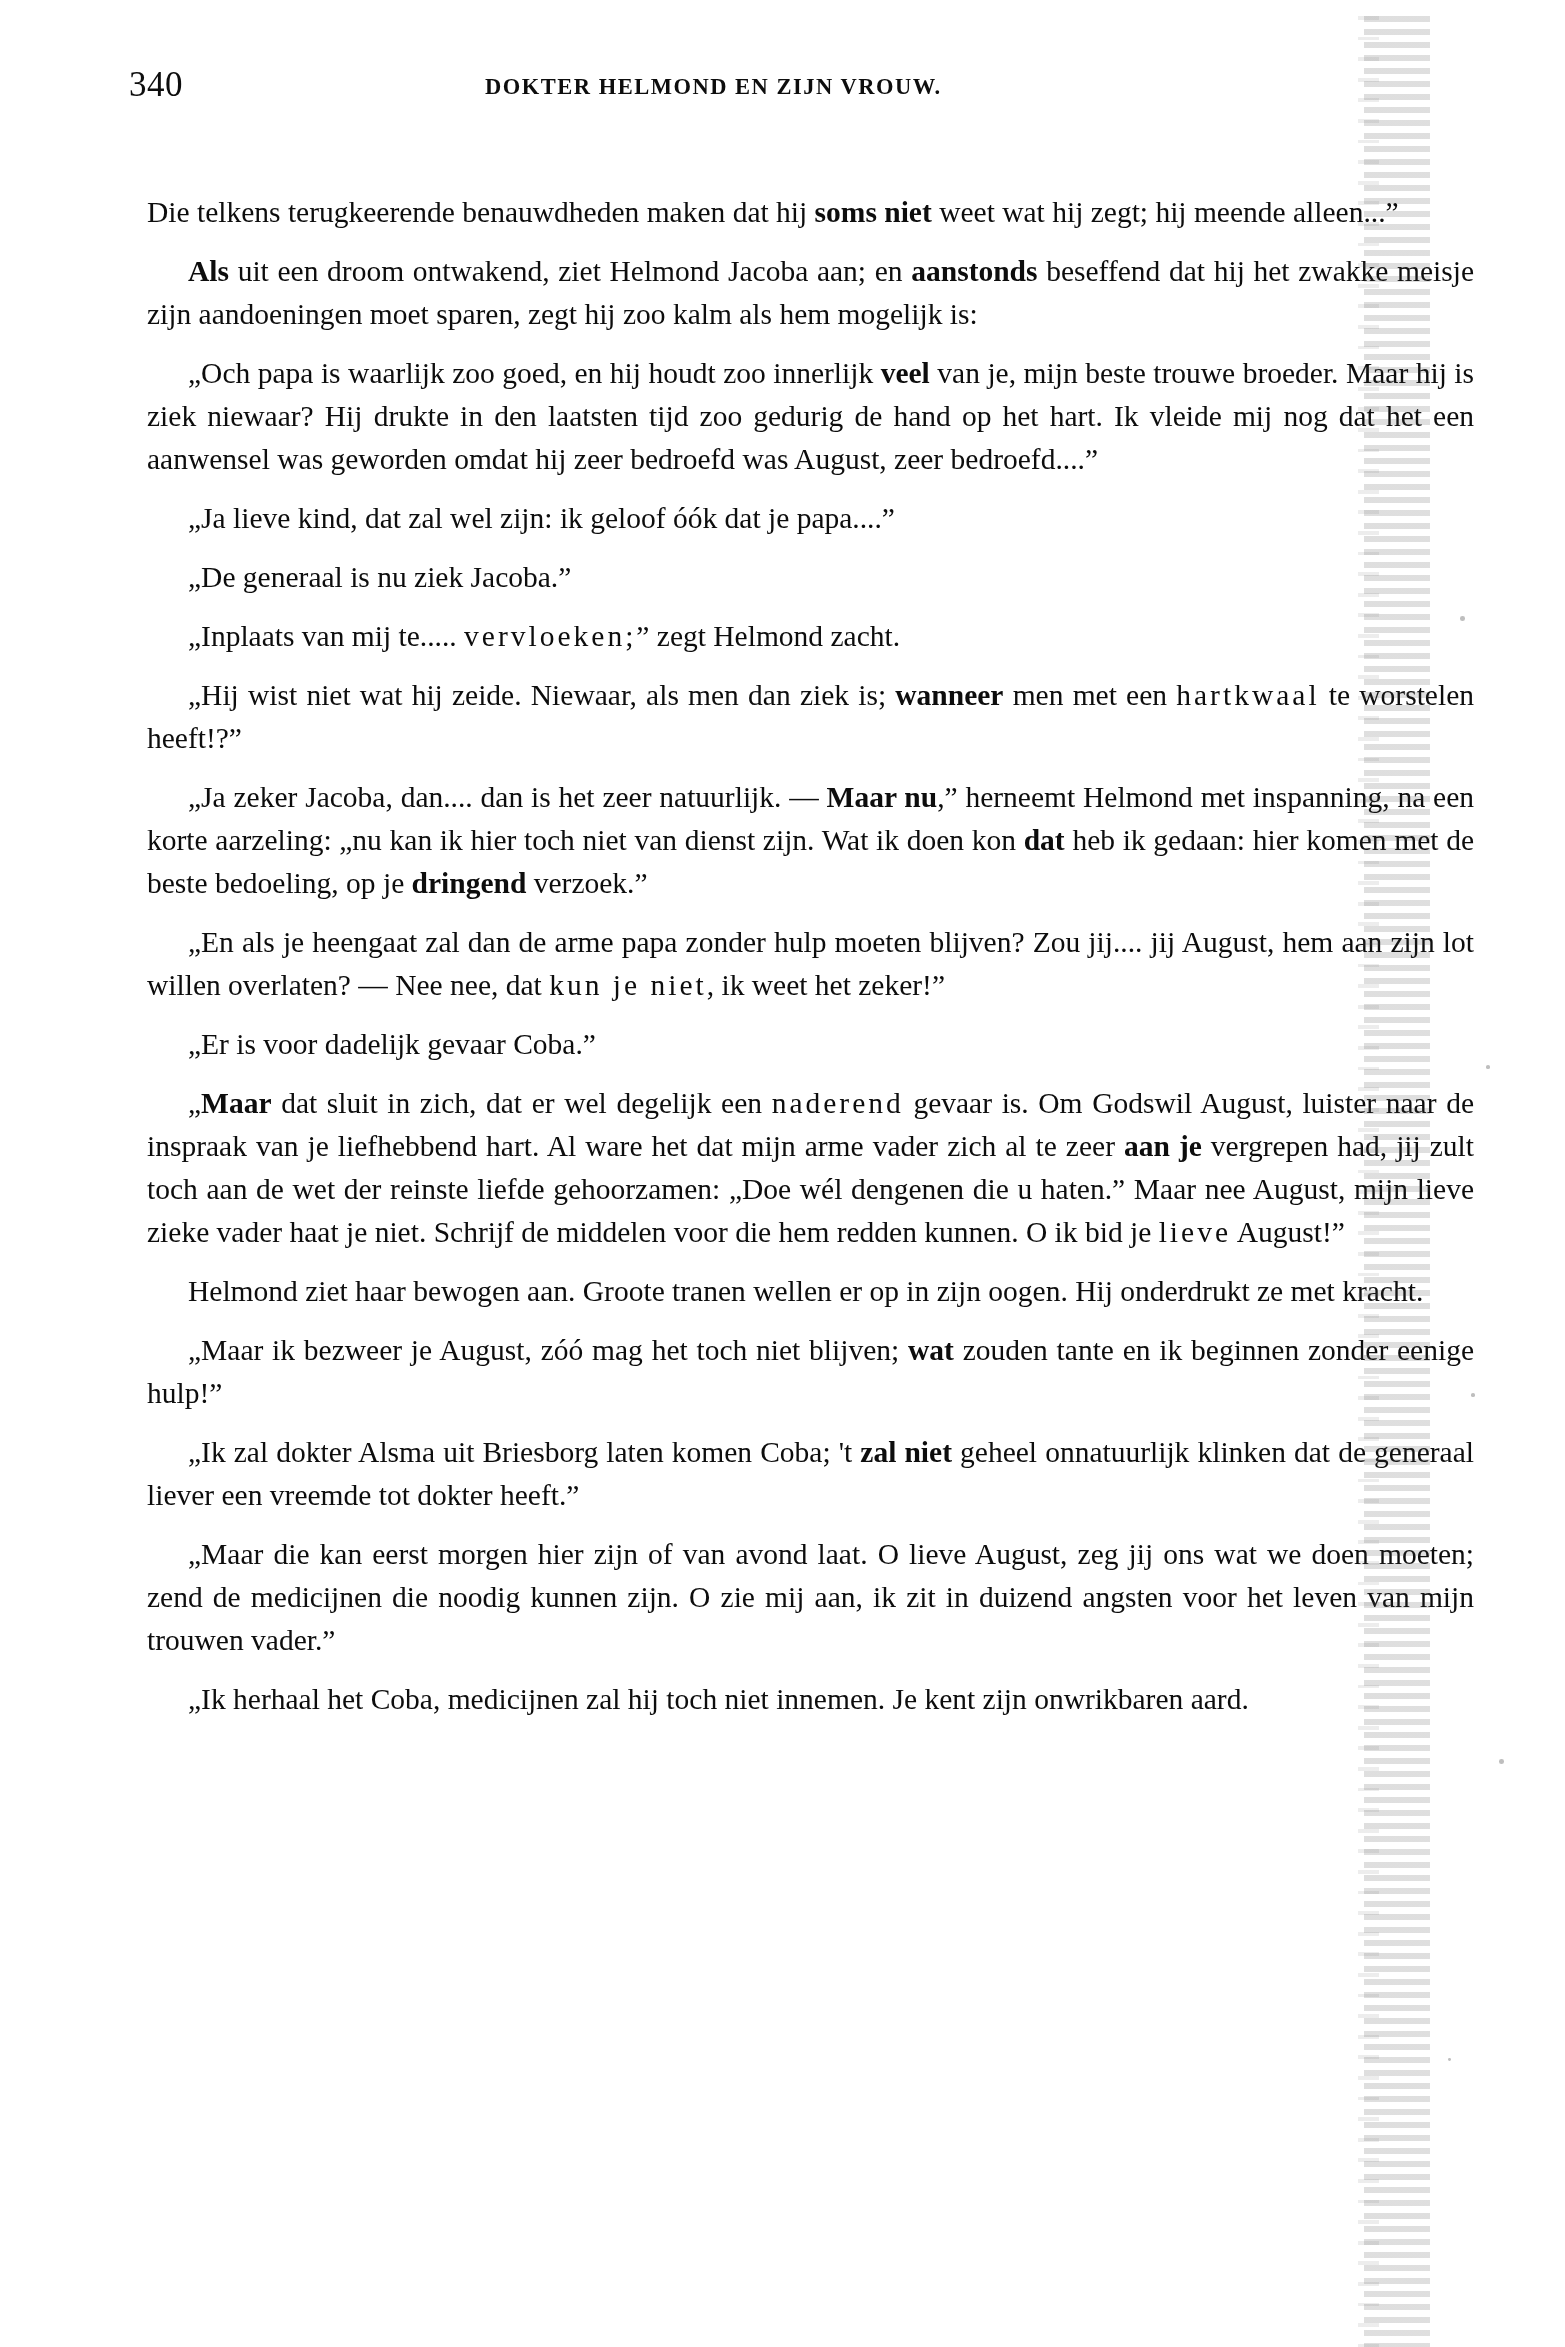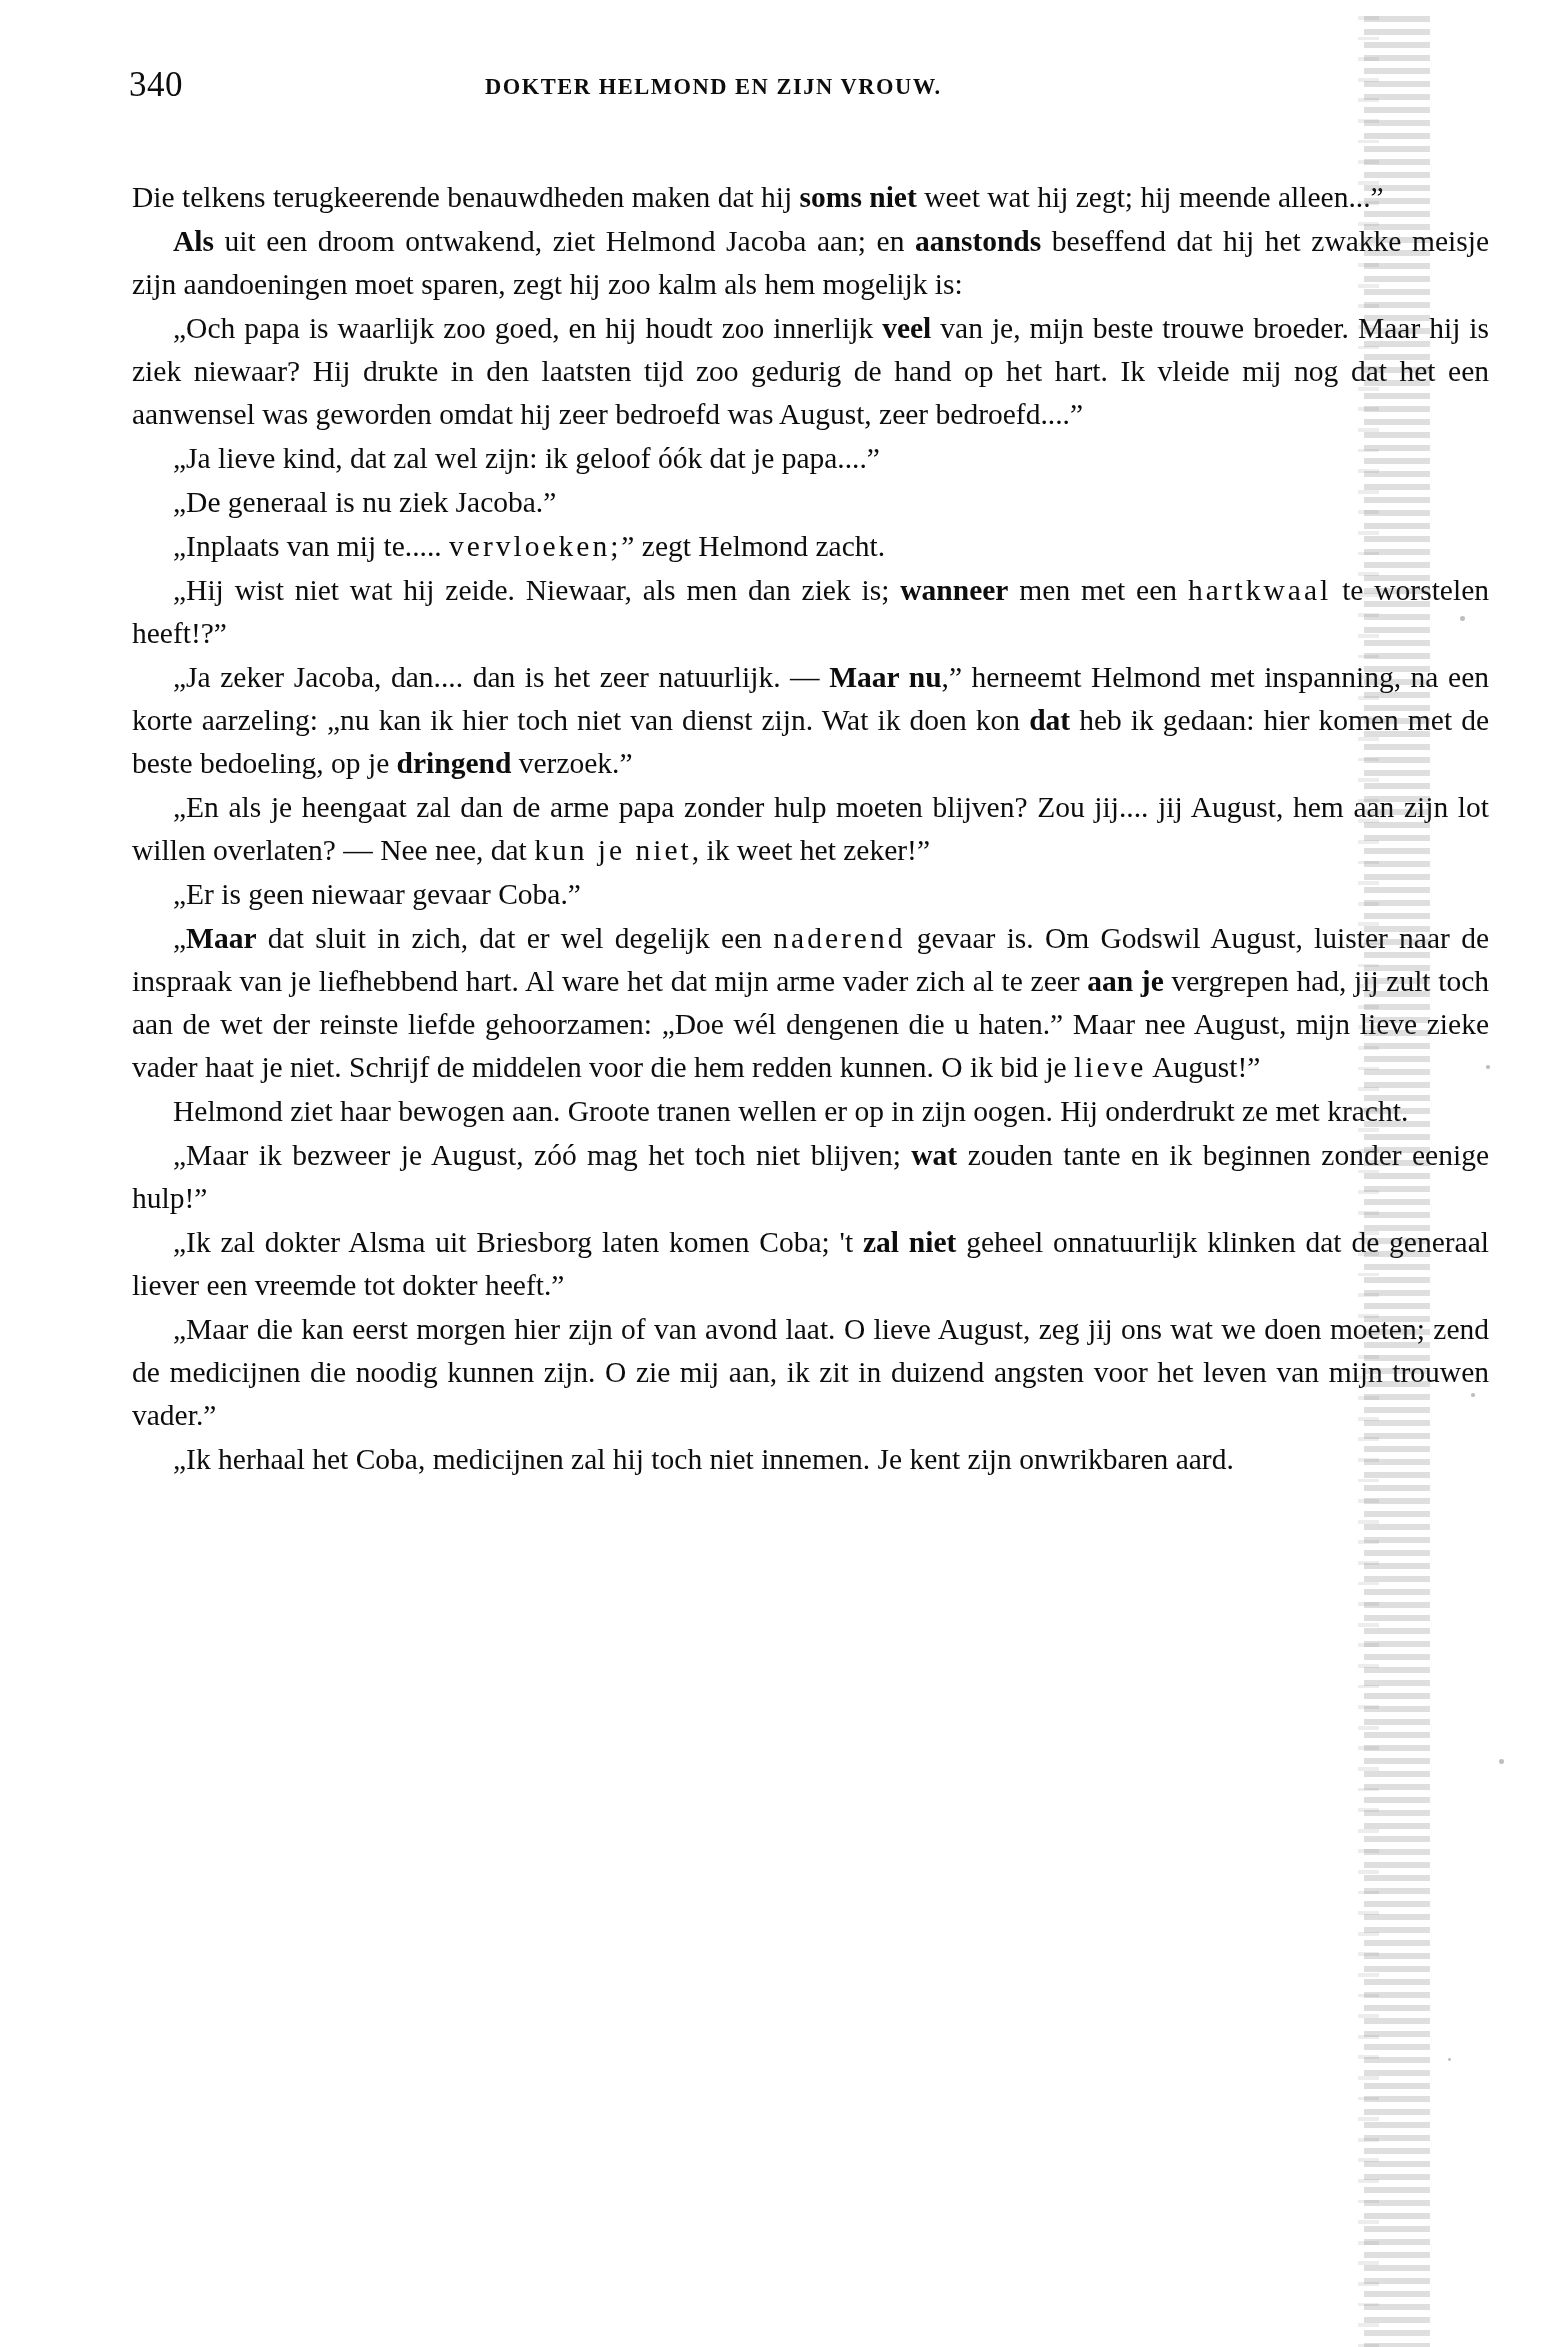--- a/index.html
+++ b/index.html
@@ -96,21 +96,21 @@
     position: absolute;
     left: 131px;
     top: 159px;
     width: 1359px;
     font-size: 29.5px;
     line-height: 43px;
     text-align: justify;
     text-justify: inter-word;
   }
   .body-text p {
-    margin: 1px;
+    margin: 16px;
     text-indent: 0;
   }
   .body-text p.ind {
     text-indent: 41px;
   }
   b, .bold { font-weight: bold; }
   .sp { letter-spacing: 3px; }
 </style>
 </head>
 <body>
@@ -125,21 +125,21 @@
   <div class="body-text">
     <p>Die telkens terugkeerende benauwdheden maken dat hij <b>soms niet</b> weet wat hij zegt; hij meende alleen...”</p>
     <p class="ind"><b>Als</b> uit een droom ontwakend, ziet Helmond Jacoba aan; en <b>aanstonds</b> beseffend dat hij het zwakke meisje zijn aandoeningen moet sparen, zegt hij zoo kalm als hem mogelijk is:</p>
     <p class="ind">„Och papa is waarlijk zoo goed, en hij houdt zoo innerlijk <b>veel</b> van je, mijn beste trouwe broeder. Maar hij is ziek niewaar? Hij drukte in den laatsten tijd zoo gedurig de hand op het hart. Ik vleide mij nog dat het een aanwensel was geworden omdat hij zeer bedroefd was August, zeer bedroefd....”</p>
     <p class="ind">„Ja lieve kind, dat zal wel zijn: ik geloof óók dat je papa....”</p>
     <p class="ind">„De generaal is nu ziek Jacoba.”</p>
     <p class="ind">„Inplaats van mij te..... <span class="sp">vervloeken;</span>” zegt Helmond zacht.</p>
     <p class="ind">„Hij wist niet wat hij zeide. Niewaar, als men dan ziek is; <b>wanneer</b> men met een <span class="sp">hartkwaal</span> te worstelen heeft!?”</p>
     <p class="ind">„Ja zeker Jacoba, dan.... dan is het zeer natuurlijk. — <b>Maar nu</b>,” herneemt Helmond met inspanning, na een korte aarzeling: „nu kan ik hier toch niet van dienst zijn. Wat ik doen kon <b>dat</b> heb ik gedaan: hier komen met de beste bedoeling, op je <b>dringend</b> verzoek.”</p>
     <p class="ind">„En als je heengaat zal dan de arme papa zonder hulp moeten blijven? Zou jij.... jij August, hem aan zijn lot willen overlaten? — Nee nee, dat <span class="sp">kun je niet</span>, ik weet het zeker!”</p>
-    <p class="ind">„Er is geen niewaar gevaar Coba.”</p>
+    <p class="ind">„Er is voor dadelijk gevaar Coba.”</p>
     <p class="ind">„<b>Maar</b> dat sluit in zich, dat er wel degelijk een <span class="sp">naderend</span> gevaar is. Om Godswil August, luister naar de inspraak van je liefhebbend hart. Al ware het dat mijn arme vader zich al te zeer <b>aan je</b> vergrepen had, jij zult toch aan de wet der reinste liefde gehoorzamen: „Doe wél dengenen die u haten.” Maar nee August, mijn lieve zieke vader haat je niet. Schrijf de middelen voor die hem redden kunnen. O ik bid je <span class="sp">lieve</span> August!”</p>
     <p class="ind">Helmond ziet haar bewogen aan. Groote tranen wellen er op in zijn oogen. Hij onderdrukt ze met kracht.</p>
     <p class="ind">„Maar ik bezweer je August, zóó mag het toch niet blijven; <b>wat</b> zouden tante en ik beginnen zonder eenige hulp!”</p>
     <p class="ind">„Ik zal dokter Alsma uit Briesborg laten komen Coba; 't <b>zal niet</b> geheel onnatuurlijk klinken dat de generaal liever een vreemde tot dokter heeft.”</p>
     <p class="ind">„Maar die kan eerst morgen hier zijn of van avond laat. O lieve August, zeg jij ons wat we doen moeten; zend de medicijnen die noodig kunnen zijn. O zie mij aan, ik zit in duizend angsten voor het leven van mijn trouwen vader.”</p>
     <p class="ind">„Ik herhaal het Coba, medicijnen zal hij toch niet innemen. Je kent zijn onwrikbaren aard.</p>
   </div>
 
   <div class="scan-edge"></div>
   <div class="scan-edge-2"></div>

